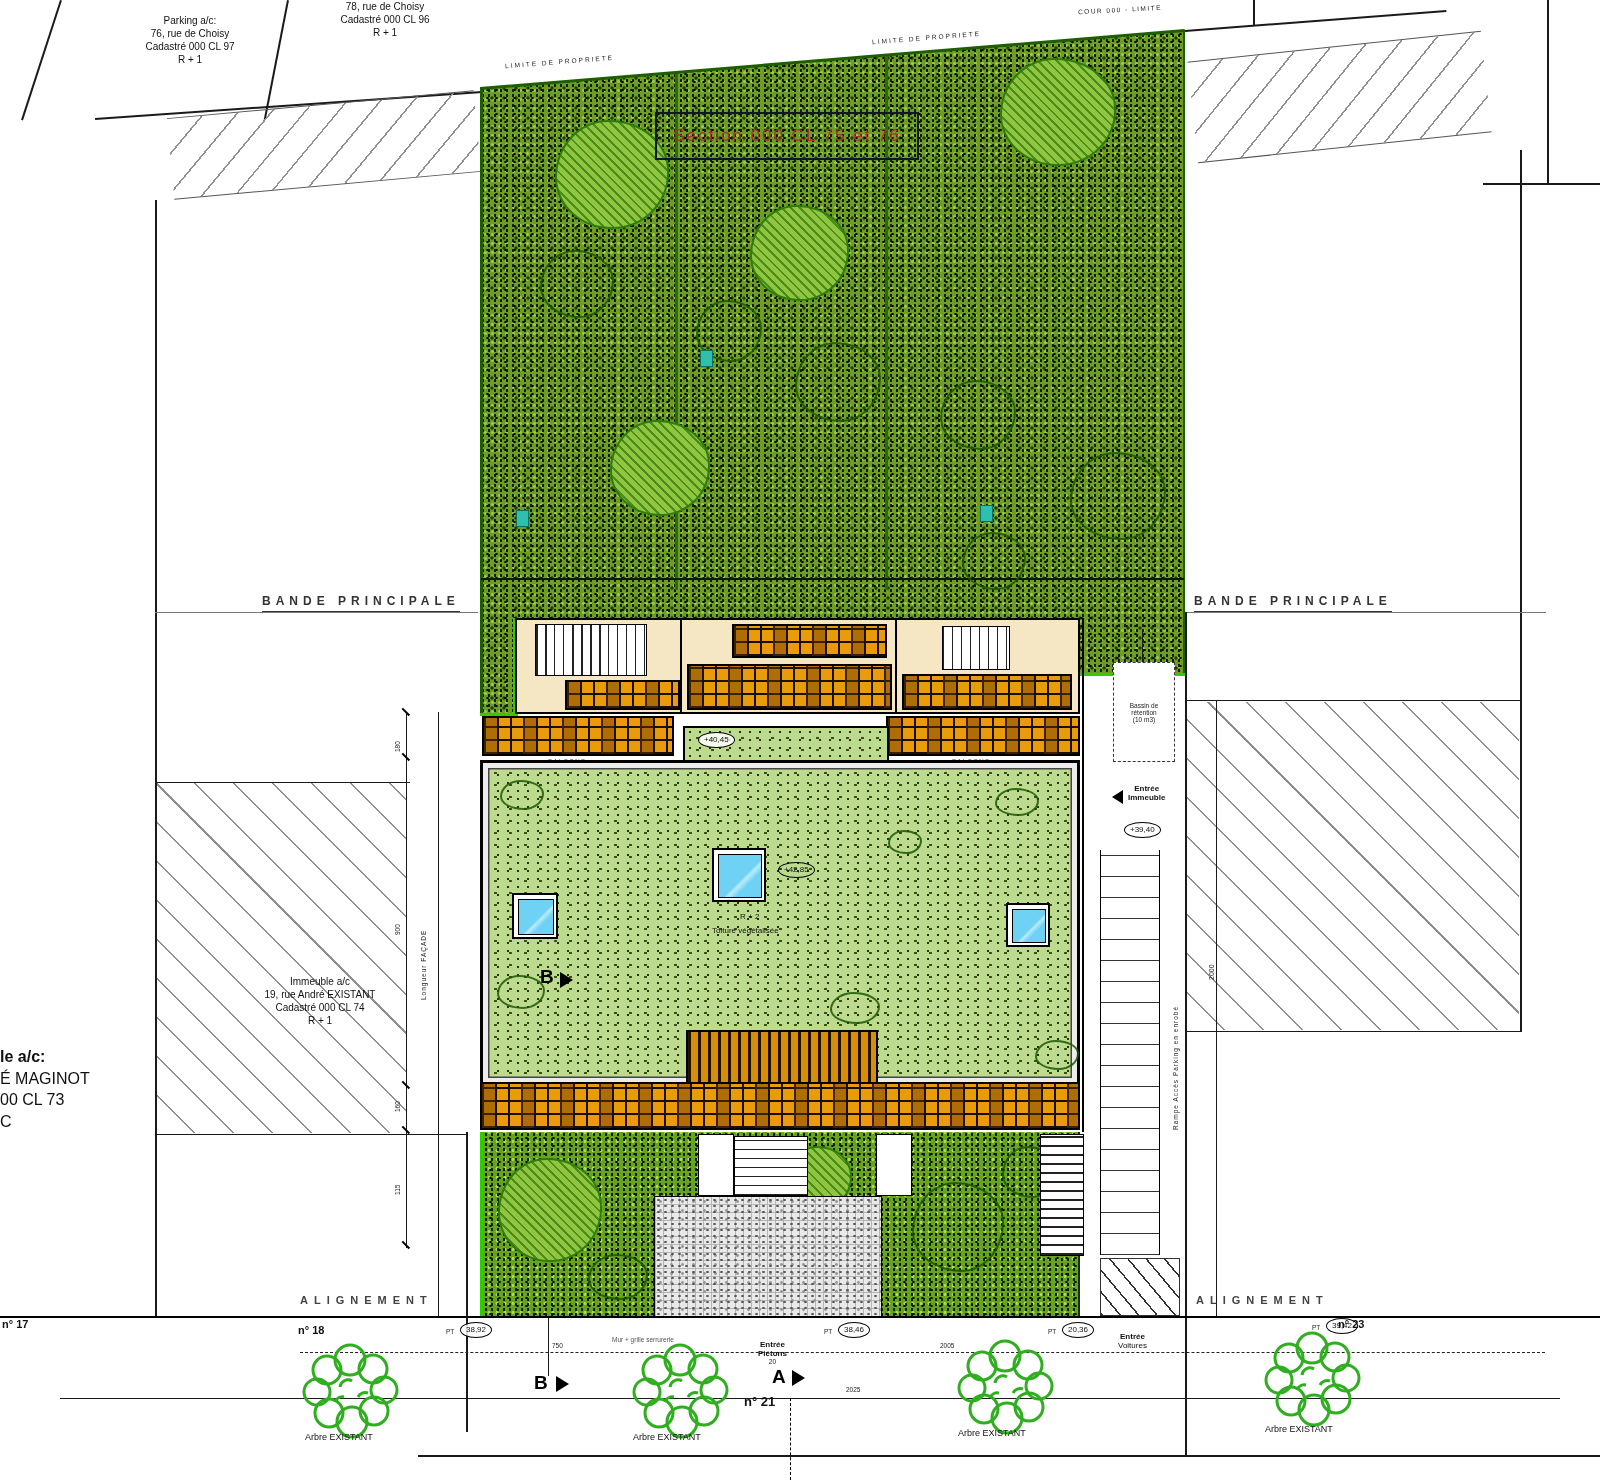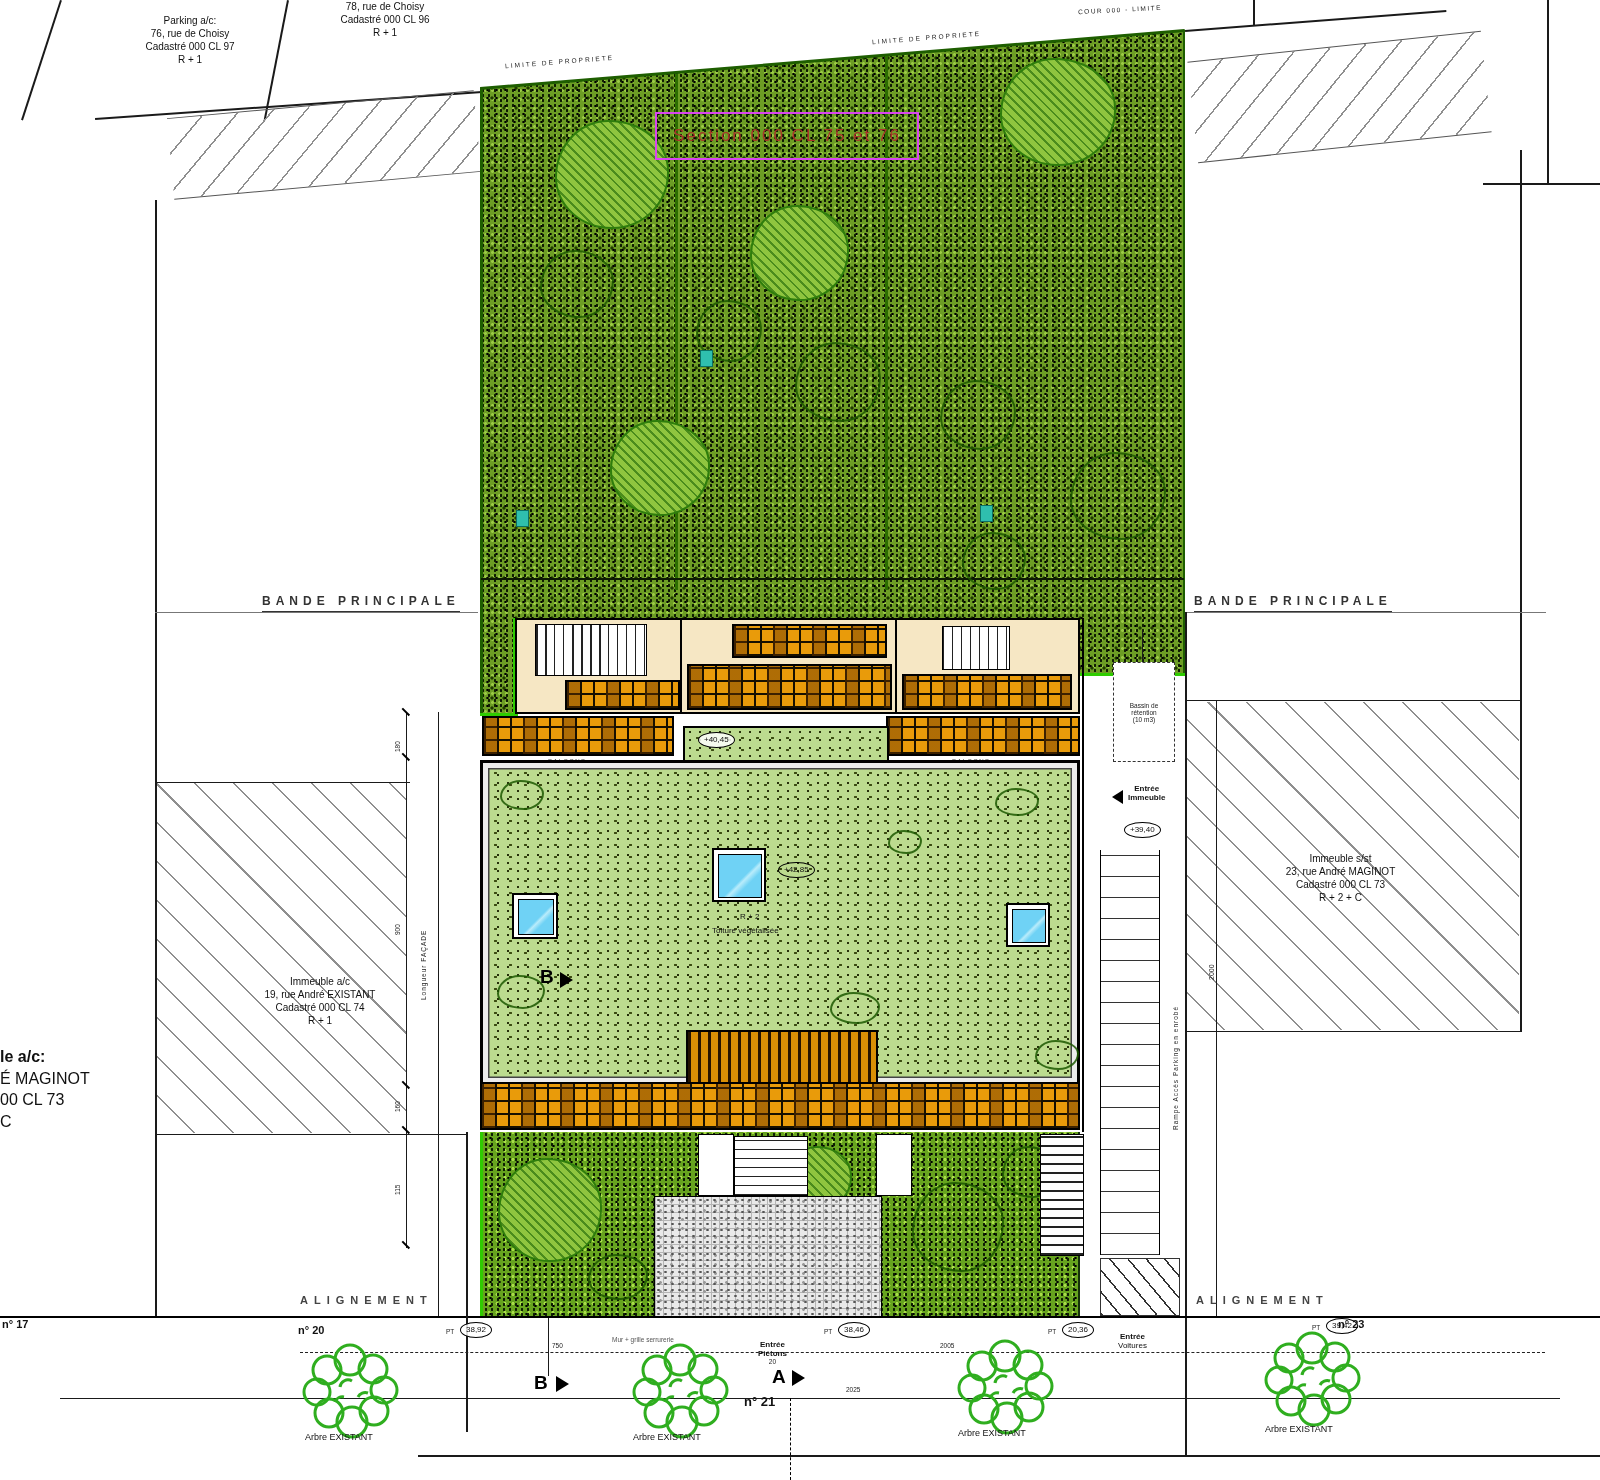--- a/index.html
+++ b/index.html
@@ -118,21 +118,21 @@
   <div class="abs blob" style="left:962px;top:532px;width:60px;height:54px"></div>
   <div class="abs blob" style="left:540px;top:250px;width:70px;height:64px"></div>
 
   <div class="abs" style="left:516px;top:510px;width:11px;height:15px;background:#2fbfae;border:1px solid #0b6f63"></div>
   <div class="abs" style="left:700px;top:350px;width:11px;height:15px;background:#2fbfae;border:1px solid #0b6f63"></div>
   <div class="abs" style="left:980px;top:505px;width:11px;height:15px;background:#2fbfae;border:1px solid #0b6f63"></div>
 
   <div class="abs tiny" style="left:505px;top:58px;letter-spacing:2px;transform:rotate(-4.5deg)">LIMITE DE PROPRIETE</div>
   <div class="abs tiny" style="left:872px;top:34px;letter-spacing:2px;transform:rotate(-4.5deg)">LIMITE DE PROPRIETE</div>
 
-  <div class="abs" style="left:655px;top:112px;width:260px;height:44px;border:2px solid #d946ef;display:flex;align-items:center;justify-content:center">
+  <div class="abs" style="left:655px;top:112px;width:260px;height:44px;border:2px solid #0f172a;display:flex;align-items:center;justify-content:center">
     <span style="color:#a8342a;font-size:17px;letter-spacing:2px;white-space:nowrap">Section 000 CL 75 et 76</span>
   </div>
 
   <div class="hline gray abs" style="left:155px;top:612px;width:323px;height:1px"></div>
   <div class="hline gray abs" style="left:1186px;top:612px;width:360px;height:1px"></div>
   <div class="abs tracked" style="left:262px;top:594px;border-bottom:1.5px solid #333;padding-bottom:3px">BANDE PRINCIPALE</div>
   <div class="abs tracked" style="left:1194px;top:594px;border-bottom:1.5px solid #333;padding-bottom:3px">BANDE PRINCIPALE</div>
 
   <div class="abs" style="left:515px;top:618px;width:565px;height:96px;background:#f6e7c4;border:2px solid #000;box-sizing:border-box">
     <div class="abs treadsV" style="left:18px;top:4px;width:112px;height:52px"></div>
@@ -228,26 +228,20 @@
   <div class="abs" style="left:0;top:1046px;font-size:16px;line-height:1.35">
     <div style="font-weight:bold">le a/c:</div>
     <div style="font-weight:normal">É MAGINOT</div>
     <div>00 CL 73</div>
     <div>C</div>
   </div>
 
   <div class="abs hatchB" style="left:1187px;top:702px;width:332px;height:328px"></div>
   <div class="hline abs" style="left:1185px;top:700px;width:335px;height:1px"></div>
   <div class="hline abs" style="left:1185px;top:1031px;width:335px;height:1px"></div>
-  <div class="abs plabel" style="left:1248px;top:852px;width:185px">
-    <div>Immeuble s/st</div>
-    <div>23, rue André MAGINOT</div>
-    <div>Cadastré 000 CL 73</div>
-    <div>R + 2 + C</div>
-  </div>
 
   <div class="vline abs" style="left:406px;top:712px;height:536px;width:1px"></div>
   <div class="vline abs" style="left:438px;top:712px;height:606px;width:1px"></div>
   <div class="tick" style="left:401px;top:711px"></div>
   <div class="tick" style="left:401px;top:756px"></div>
   <div class="tick" style="left:401px;top:1084px"></div>
   <div class="tick" style="left:401px;top:1129px"></div>
   <div class="tick" style="left:401px;top:1244px"></div>
   <div class="abs tiny vtext" style="left:394px;top:752px">180</div>
   <div class="abs tiny vtext" style="left:394px;top:935px">900</div>
@@ -280,21 +274,21 @@
   <div class="abs" style="left:758px;top:1340px;text-align:center">
     <div class="t8" style="font-weight:bold">Entrée</div>
     <div class="t8" style="font-weight:bold">Piétons</div>
     <div class="tiny">20</div>
   </div>
   <div class="abs tiny" style="left:552px;top:1342px">750</div>
   <div class="abs tiny" style="left:940px;top:1342px">2005</div>
   <div class="abs tiny" style="left:846px;top:1386px">2025</div>
 
   <div class="abs" style="left:2px;top:1318px;font-size:11px;font-weight:bold">n° 17</div>
-  <div class="abs" style="left:298px;top:1324px;font-size:11px;font-weight:bold">n° 20</div>
+  <div class="abs" style="left:298px;top:1324px;font-size:11px;font-weight:bold">n° 18</div>
   <div class="abs" style="left:744px;top:1394px;font-size:13px;font-weight:bold">n° 21</div>
   <div class="abs" style="left:1338px;top:1318px;font-size:11px;font-weight:bold">n° 23</div>
 
   <div class="smark" style="left:534px;top:1372px">B</div>
   <div class="tri-r" style="left:556px;top:1376px"></div>
   <div class="smark" style="left:772px;top:1366px">A</div>
   <div class="tri-r" style="left:792px;top:1370px"></div>
 
   <svg class="tree" style="left:300px;top:1342px" width="100" height="100" viewBox="0 0 100 100">
     <g fill="none" stroke="#2fae1f" stroke-width="3">

